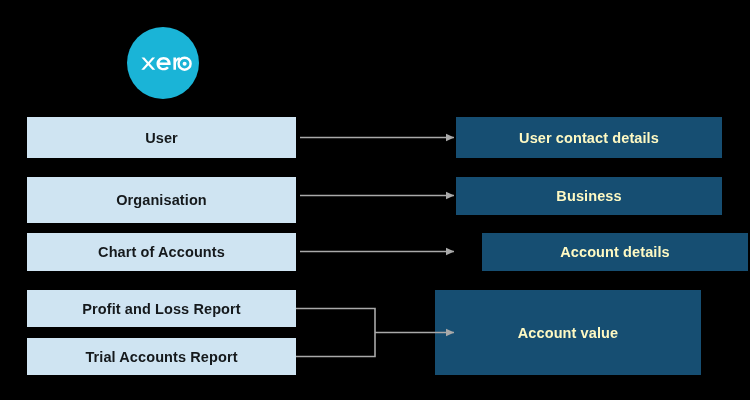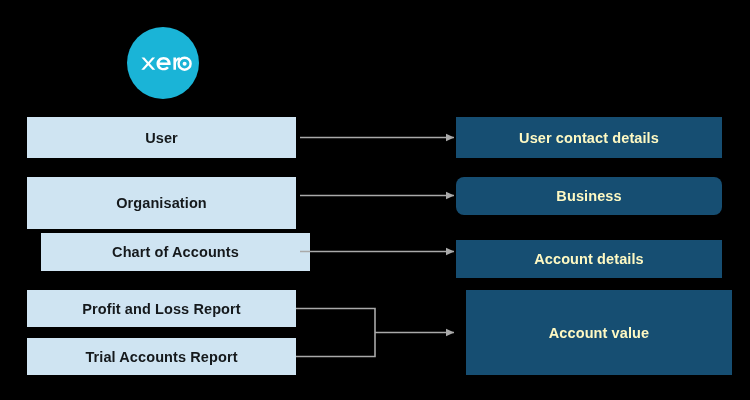--- a/index.html
+++ b/index.html
@@ -85,41 +85,41 @@
     </svg>
   </div>
 
   <div class="box source" style="left:27px; top:117px; width:269px; height:41px;">
     <span>User</span>
   </div>
   <div class="box target" style="left:456px; top:117px; width:266px; height:41px;">
     <span>User contact details</span>
   </div>
 
-  <div class="box source" style="left:27px; top:177px; width:269px; height:52px;">
+  <div class="box source" style="left:27px; top:177px; width:269px; height:46px;">
     <span>Organisation</span>
   </div>
-  <div class="box target" style="left:456px; top:177px; width:266px; height:38px;border-radius:8px;">
+  <div class="box target" style="left:456px; top:177px; width:266px; height:38px;">
     <span>Business</span>
   </div>
 
-  <div class="box source" style="left:27px; top:233px; width:269px; height:38px;margin-left:14px;">
+  <div class="box source" style="left:27px; top:233px; width:269px; height:38px;">
     <span>Chart of Accounts</span>
   </div>
-  <div class="box target" style="left:456px; top:233px; width:266px; height:38px;margin-top:7px;">
+  <div class="box target" style="left:482px; top:233px; width:266px; height:38px;">
     <span>Account details</span>
   </div>
 
   <div class="box source" style="left:27px; top:290px; width:269px; height:37px;">
     <span>Profit and Loss Report</span>
   </div>
   <div class="box source" style="left:27px; top:338px; width:269px; height:37px;">
     <span>Trial Accounts Report</span>
   </div>
-  <div class="box target" style="left:466px; top:290px; width:266px; height:85px;align-items:center;">
+  <div class="box target" style="left:435px; top:290px; width:266px; height:85px;align-items:center;">
     <span>Account value</span>
   </div>
 
   <svg class="connectors" viewBox="0 0 750 400">
     <defs>
       <marker id="ah" markerWidth="9" markerHeight="9" refX="8.2" refY="4.5" orient="auto" markerUnits="userSpaceOnUse">
         <path d="M0,0.7 L8.4,4.5 L0,8.3 Z" fill="#a9a9a9"></path>
       </marker>
     </defs>
 

